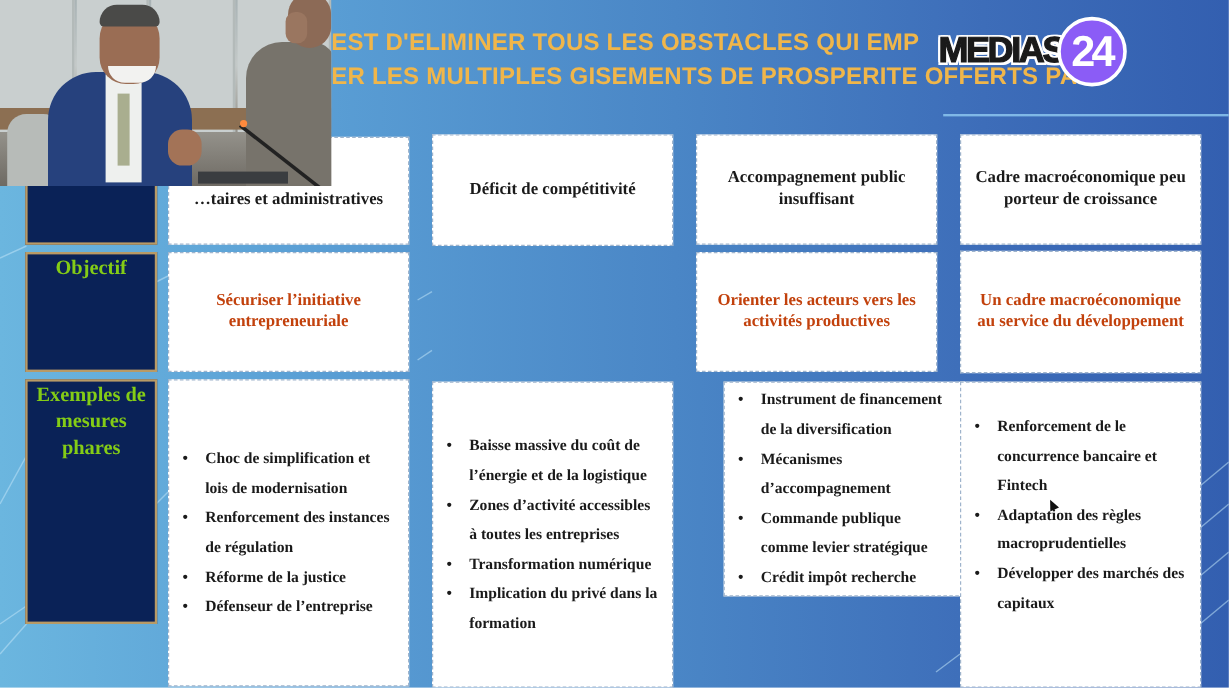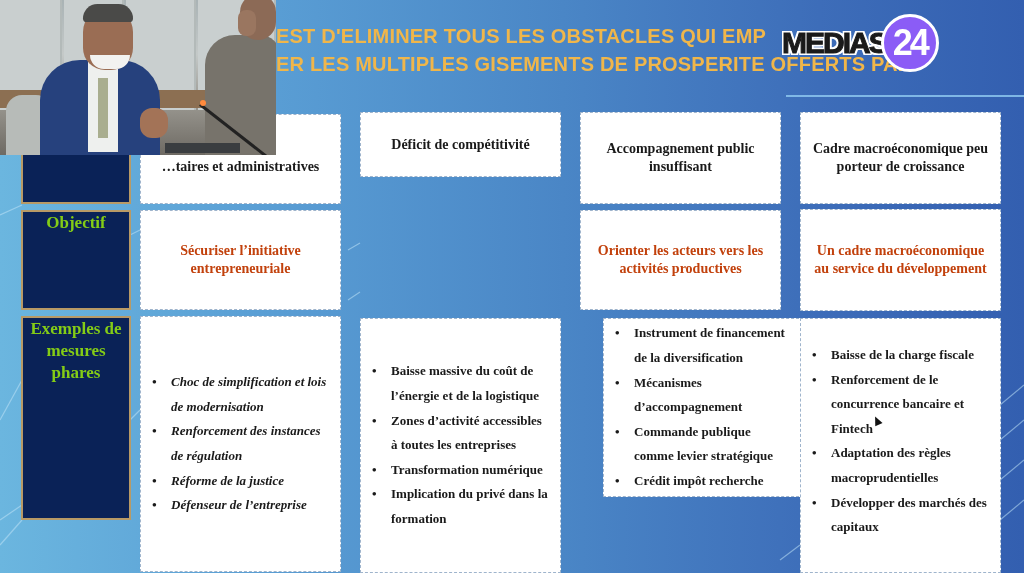--- a/index.html
+++ b/index.html
@@ -124,30 +124,30 @@
   <div class="row-label" style="top:316px;height:204px;padding:0 4px;">
     <span>Exemples de mesures phares</span>
   </div>
 
   <div class="cell" style="left:140px;top:114px;width:201px;height:90px;">
     <span style="padding-top:16px;text-align:center;">…taires et administratives</span>
   </div>
   <div class="cell goal" style="left:140px;top:210px;width:201px;height:100px;">
     <span>Sécuriser l’initiative entrepreneuriale</span>
   </div>
-  <div class="cell list" style="left:140px;top:316px;width:201px;height:256px;font-style:italic;">
+  <div class="cell list" style="left:140px;top:316px;width:201px;height:256px;">
     <ul>
       <li>Choc de simplification et lois de modernisation</li>
       <li>Renforcement des instances de régulation</li>
       <li>Réforme de la justice</li>
       <li>Défenseur de l’entreprise</li>
     </ul>
   </div>
 
-  <div class="cell" style="left:360px;top:112px;width:201px;height:65px;">
+  <div class="cell" style="left:360px;top:112px;width:201px;height:93px;">
     <span>Déficit de compétitivité</span>
   </div>
   <div class="cell list" style="left:360px;top:318px;width:201px;height:255px;">
     <ul>
       <li>Baisse massive du coût de l’énergie et de la logistique</li>
       <li>Zones d’activité accessibles à toutes les entreprises</li>
       <li>Transformation numérique</li>
       <li>Implication du privé dans la formation</li>
     </ul>
   </div>
@@ -168,21 +168,20 @@
   </div>
 
   <div class="cell" style="left:800px;top:112px;width:201px;height:92px;">
     <span>Cadre macroéconomique peu porteur de croissance</span>
   </div>
   <div class="cell goal" style="left:800px;top:209px;width:201px;height:102px;">
     <span>Un cadre macroéconomique au service du développement</span>
   </div>
   <div class="cell list" style="left:800px;top:318px;width:201px;height:255px;align-items:flex-start;padding-top:24px;">
     <ul>
-      <li>Baisse  de la charge fiscale</li>
       <li>Renforcement de le concurrence bancaire et Fintech</li>
       <li>Adaptation des règles macroprudentielles</li>
       <li>Développer des marchés des capitaux</li>
     </ul>
   </div>
 
   <div class="cursor"></div>
 
   <div class="video">
     <div class="wall-panel" style="left:0;width:62px;"></div>

